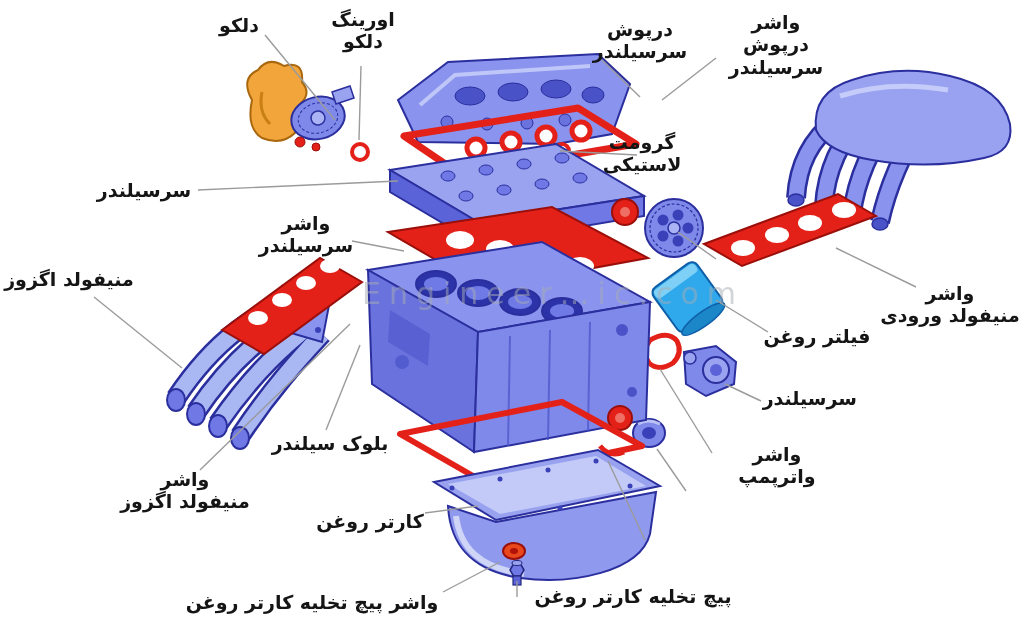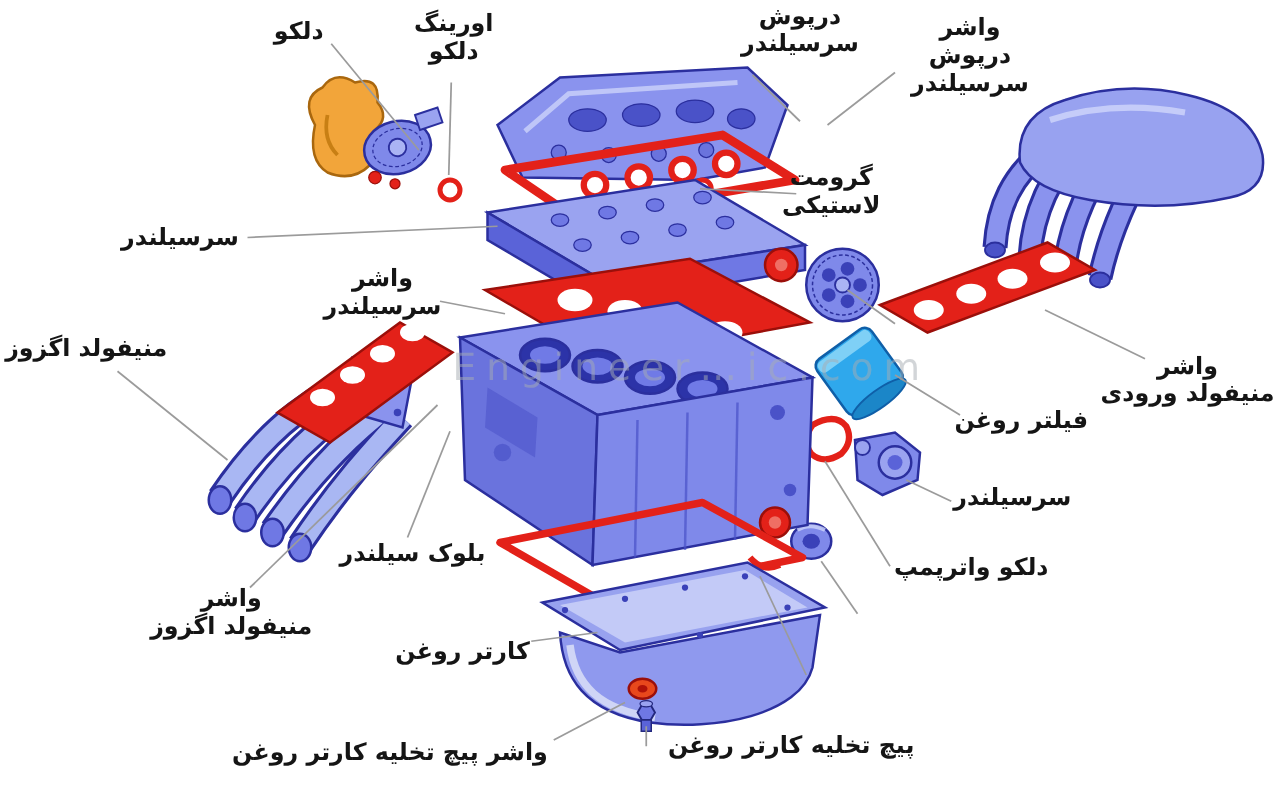--- a/index.html
+++ b/index.html
@@ -249,35 +249,35 @@
       <line x1="517" y1="581" x2="517" y2="597"></line>
       <line x1="443" y1="592" x2="500" y2="562"></line>
       <line x1="712" y1="453" x2="660" y2="369"></line>
       <line x1="686" y1="491" x2="657" y2="449"></line>
     </g>
   </svg>
 
   <div class="lbl" style="left:199px;top:14px;width:80px">دلکو</div>
   <div class="lbl" style="left:322px;top:8px;width:82px">اورینگ
 دلکو</div>
-  <div class="lbl" style="left:592px;top:2px;width:96px">درپوش
+  <div class="lbl" style="left:592px;top:18px;width:96px">درپوش
 سرسیلندر</div>
   <div class="lbl" style="left:716px;top:11px;width:120px">واشر درپوش
 سرسیلندر</div>
-  <div class="lbl" style="left:622px;top:131px;width:86px">گرومت
+  <div class="lbl" style="left:599px;top:131px;width:86px">گرومت
 لاستیکی</div>
   <div class="lbl" style="left:876px;top:282px;width:148px">واشر
 منیفولد ورودی</div>
   <div class="lbl" style="left:762px;top:325px;width:110px">فیلتر روغن</div>
   <div class="lbl" style="left:763px;top:387px;width:94px">سرسیلندر</div>
   <div class="lbl" style="left:90px;top:179px;width:108px">سرسیلندر</div>
   <div class="lbl" style="left:258px;top:212px;width:96px">واشر
 سرسیلندر</div>
   <div class="lbl" style="left:4px;top:268px;width:130px">منیفولد اگزوز</div>
   <div class="lbl" style="left:103px;top:468px;width:164px">واشر
 منیفولد اگزوز</div>
   <div class="lbl" style="left:262px;top:432px;width:136px">بلوک سیلندر</div>
   <div class="lbl" style="left:316px;top:510px;width:108px">کارتر روغن</div>
   <div class="lbl" style="left:530px;top:585px;width:206px">پیچ تخلیه کارتر روغن</div>
   <div class="lbl" style="left:176px;top:591px;width:272px">واشر پیچ تخلیه کارتر روغن</div>
-  <div class="lbl" style="left:714px;top:443px;width:126px">دلکو واترپمپ</div>
+  <div class="lbl" style="left:714px;top:443px;width:126px">واشر واترپمپ</div>
 
 </div>
 
 </body></html>

